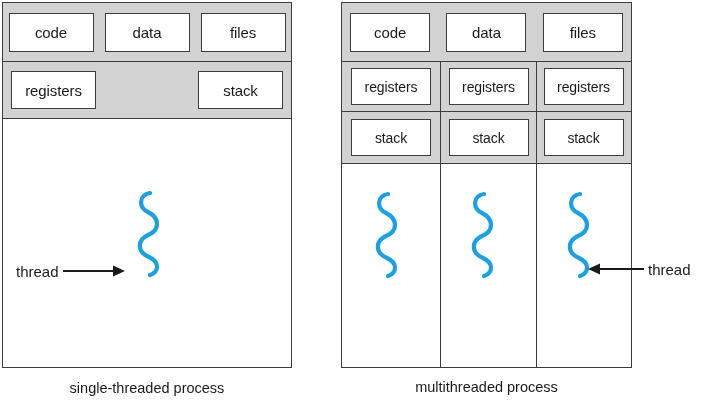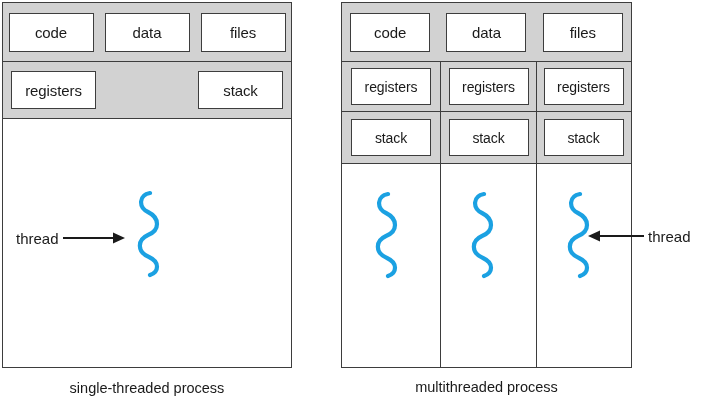--- a/index.html
+++ b/index.html
@@ -160,20 +160,21 @@
   #mt-squiggle-3 { left: 563px; top: 191px; }
 
   
   .callout {
     position: absolute;
     display: flex;
     align-items: center;
     font-size: 15px;
     line-height: 1;
     white-space: nowrap;
+    margin-top: 33px;
   }
   #thread-callout-left {
     left: 14px;
     top: 228px;
     width: 120px;
     height: 20px;
   }
   #thread-callout-right {
     left: 588px;
     top: 226px;

